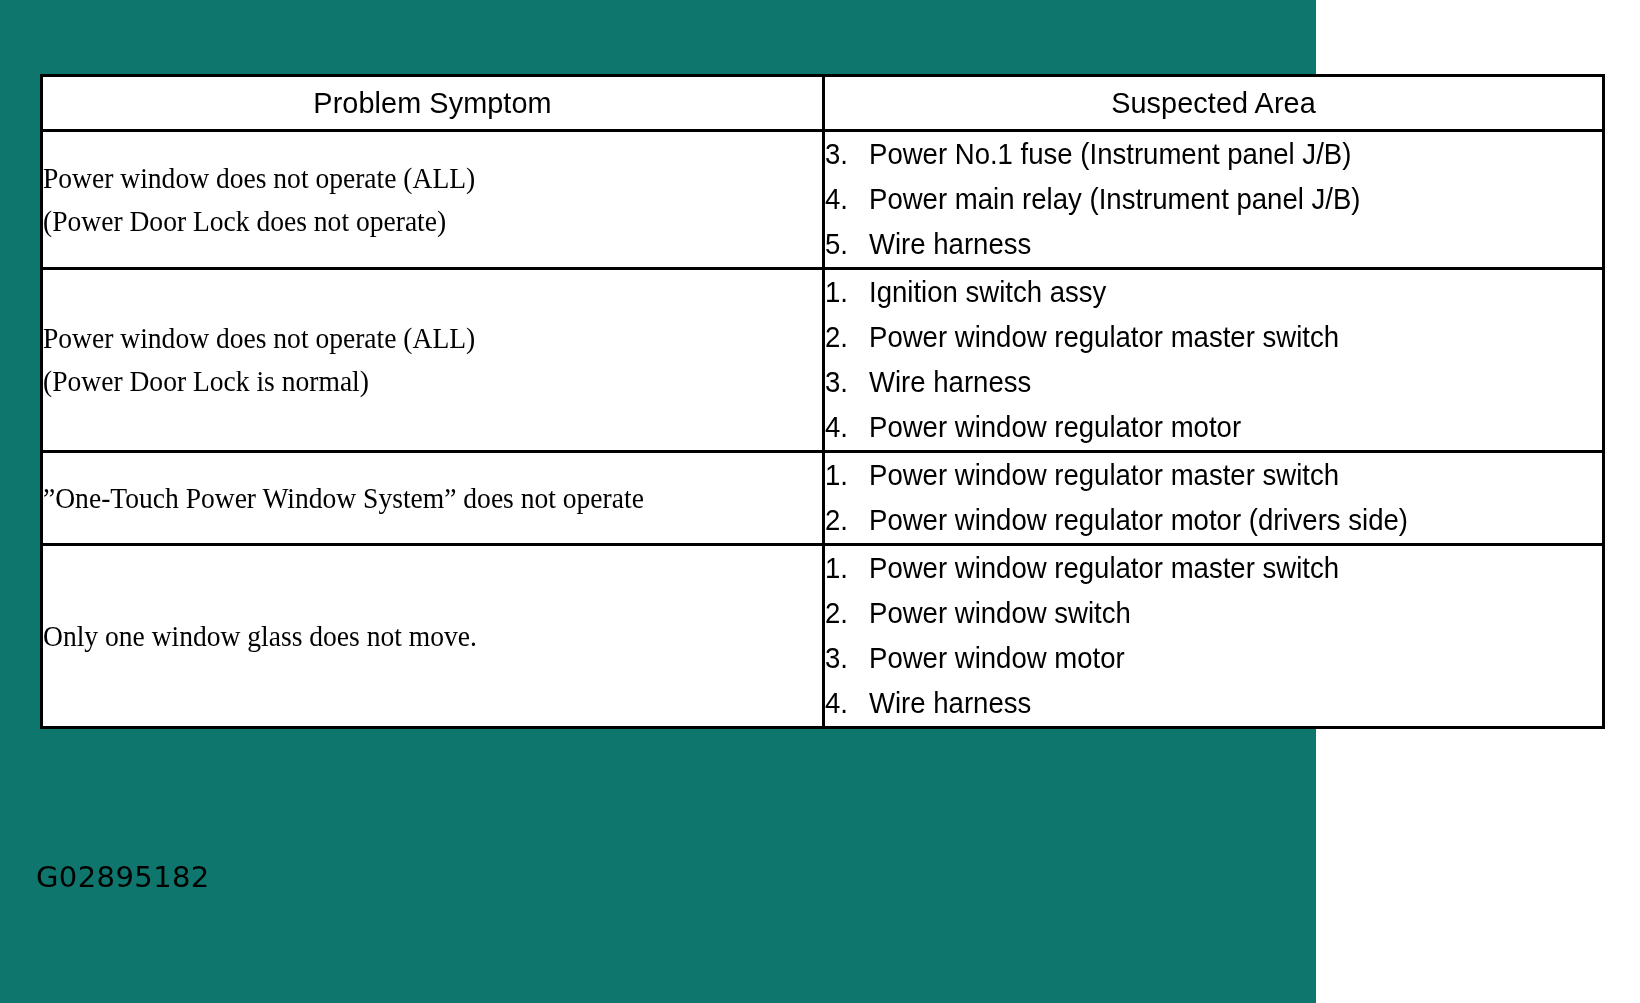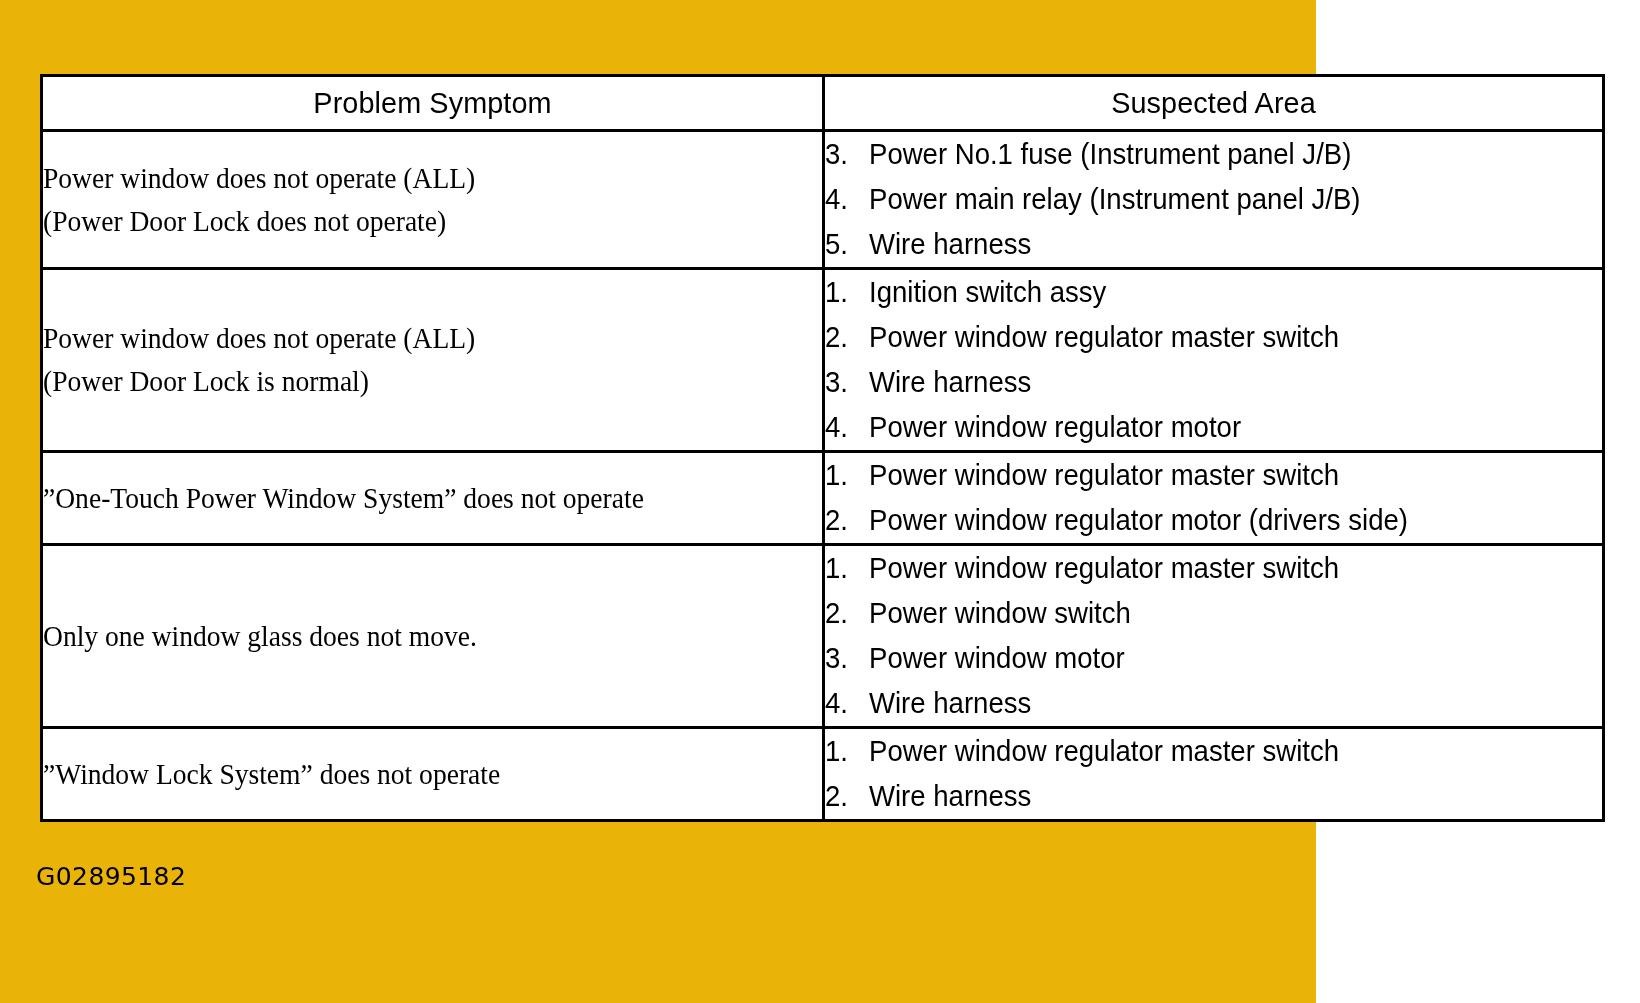--- a/index.html
+++ b/index.html
@@ -13,21 +13,21 @@
     height: 1003px;
     font-family: "Liberation Sans", sans-serif;
     color: #000000;
     overflow: hidden;
   }
 
   .page {
     position: relative;
     width: 1316px;
     height: 1003px;
-    background: #eab308;
+    background: #0f766e;
   }
 
   
   .symptom-table {
     position: absolute;
     left: 40px;
     top: 74px;
     width: 1562px;
     border-collapse: collapse;
     table-layout: fixed;
@@ -113,21 +113,21 @@
   .row-h4 .area-cell { height: 178px; }
   .row-h5 .symptom-cell,
   .row-h5 .area-cell { height: 82px; }
 
   
   .figure-id {
     position: absolute;
     left: 36px;
     top: 862px;
     font-family: "DejaVu Sans", sans-serif;
-    font-size: 25px;
+    font-size: 29px;
     line-height: 30px;
     letter-spacing: 0.4px;
     color: #000000;
   }
 </style>
 </head>
 <body>
 
 <div class="page">
 
@@ -235,36 +235,19 @@
               <span class="area-text">Power window motor</span>
             </li>
             <li class="area-item">
               <span class="area-num">4.</span>
               <span class="area-text">Wire harness</span>
             </li>
           </ul>
         </td>
       </tr>
 
-      <tr class="row-h5">
-        <td class="symptom-cell">
-          <span class="symptom-line">”Window Lock System” does not operate</span>
-        </td>
-        <td class="area-cell">
-          <ul class="area-list">
-            <li class="area-item">
-              <span class="area-num">1.</span>
-              <span class="area-text">Power window regulator master switch</span>
-            </li>
-            <li class="area-item">
-              <span class="area-num">2.</span>
-              <span class="area-text">Wire harness</span>
-            </li>
-          </ul>
-        </td>
-      </tr>
 
     </tbody>
   </table>
 
   <div class="figure-id">G02895182</div>
 
 </div>
 
 </body></html>

